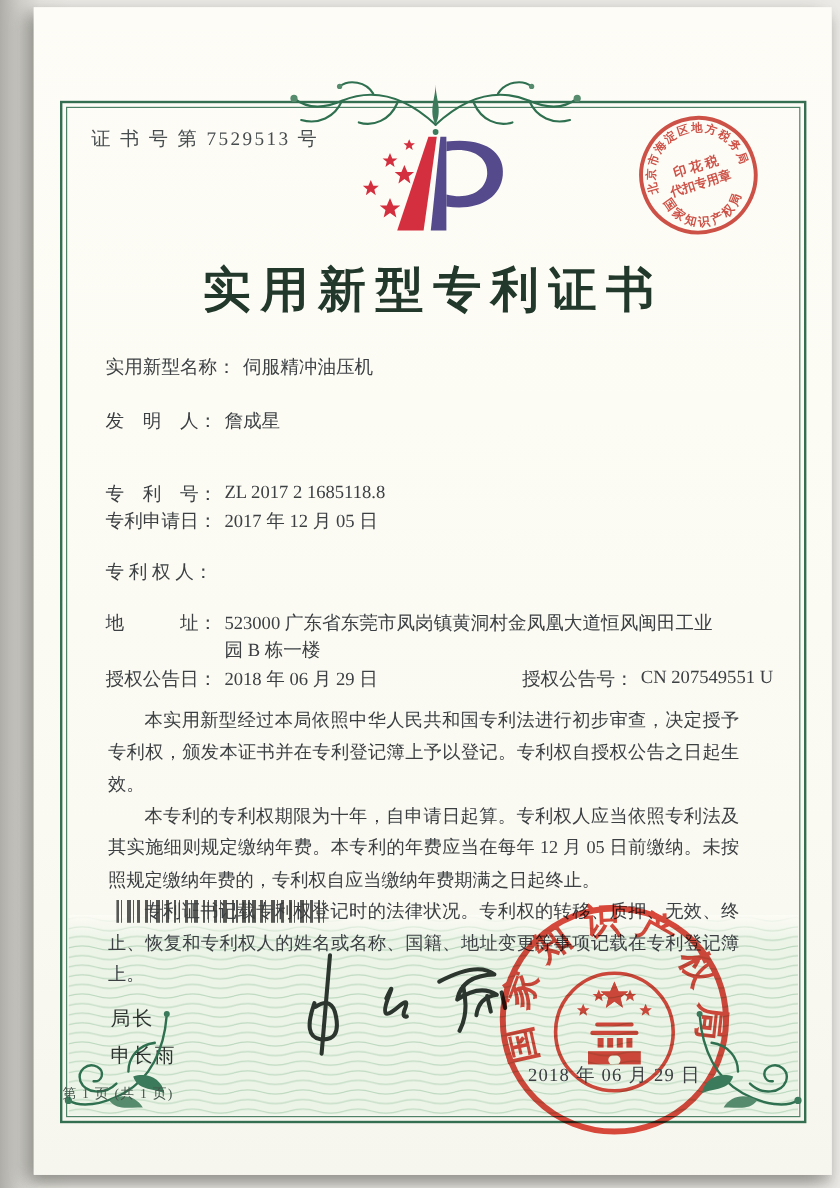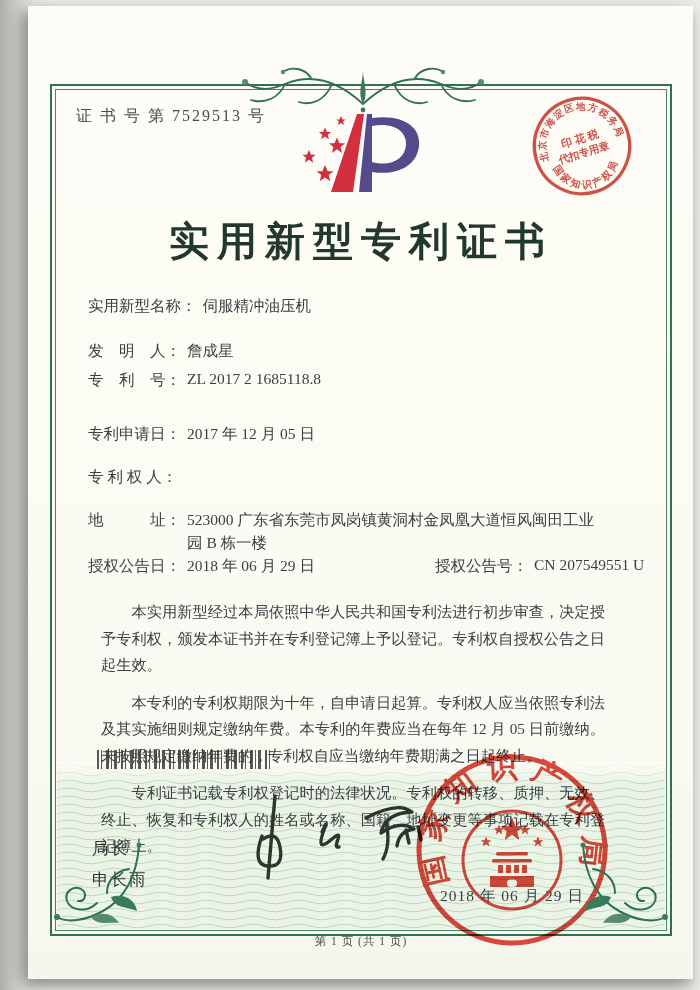--- a/index.html
+++ b/index.html
@@ -28,32 +28,32 @@
   .logo { position:absolute; left:217px; top:26px; width:170px; height:86px; }
   .title {
     position:absolute; left:0; top:116px; width:100%; text-align:center;
     font-size:40px; font-weight:600; letter-spacing:8px; color:#22382b;margin-top:12px;
   }
   .field-row { position:absolute; left:36px; font-size:15.5px; color:#3c4043; display:flex; }
   .field-row .lbl { white-space:pre; flex:0 0 auto; }
   .field-row .val { margin-left:6px; }
   .row-name     { top:210px; }
   .row-inventor { top:255px; }
-  .row-patno    { top:284px;text-align:right; }
+  .row-patno    { top:316px;text-align:right; }
   .row-filing   { top:338px; }
   .row-patentee { top:381px; }
   .row-address  { top:422px; width:540px; line-height:23px; }
   .row-address .val { width:412px; }
   .row-grant    { top:470px; width:568px; }
   .grant-right  { position:absolute; left:306px; top:0; display:flex;margin-left:41px; }
   .paragraphs {
     position:absolute; left:38px; top:502px; width:526px;
     font-size:15.2px; line-height:26.5px; color:#3c4043; text-align:justify;
   }
-  .paragraphs p { text-indent:2em; margin:11px; }
+  .paragraphs p { text-indent:2em; margin:0; }
   .wave-zone {
     position:absolute; left:5px; right:5px; bottom:5px; top:676px; overflow:hidden;
   }
   .barcode {
     position:absolute; left:45px; top:664px; width:176px; height:19px;
     background:repeating-linear-gradient(90deg,
       #3a3c3a 0 2px, transparent 2px 4px, #3a3c3a 4px 5px, transparent 5px 9px,
       #3a3c3a 9px 12px, transparent 12px 14px, #3a3c3a 14px 15px, transparent 15px 17px,
       #3a3c3a 17px 20px, transparent 20px 24px);
     opacity:.85;
@@ -62,21 +62,21 @@
   .signature { position:absolute; left:148px; top:694px; width:244px; height:104px; }
   .seal { position:absolute; left:358px; top:662px; width:204px; height:204px; opacity:.92; mix-blend-mode:multiply; }
   .seal-date {
     position:absolute; left:358px; top:800px; width:204px; text-align:center;
     font-size:15.5px; color:#3b3f42; letter-spacing:1px;
   }
   .corner-orn { position:absolute; width:96px; height:96px; }
   .corner-left  { left:-1px; bottom:-1px; }
   .corner-right { right:-1px; bottom:-1px; transform:scaleX(-1); }
   .footer {
-    position:absolute; left:0; top:848px; width:100%; text-align:center;
+    position:absolute; left:0; top:818px; width:100%; 
     font-size:11.5px; color:#44564a; letter-spacing:1px;
   }
   .tax-stamp { position:absolute; left:468px; top:-2px; width:124px; height:124px; transform:rotate(-17deg); opacity:.88; mix-blend-mode:multiply; }
 </style>
 </head>
 <body>
 
 <div class="paper">
   <div class="frame">
     <div class="frame-inner"></div>

